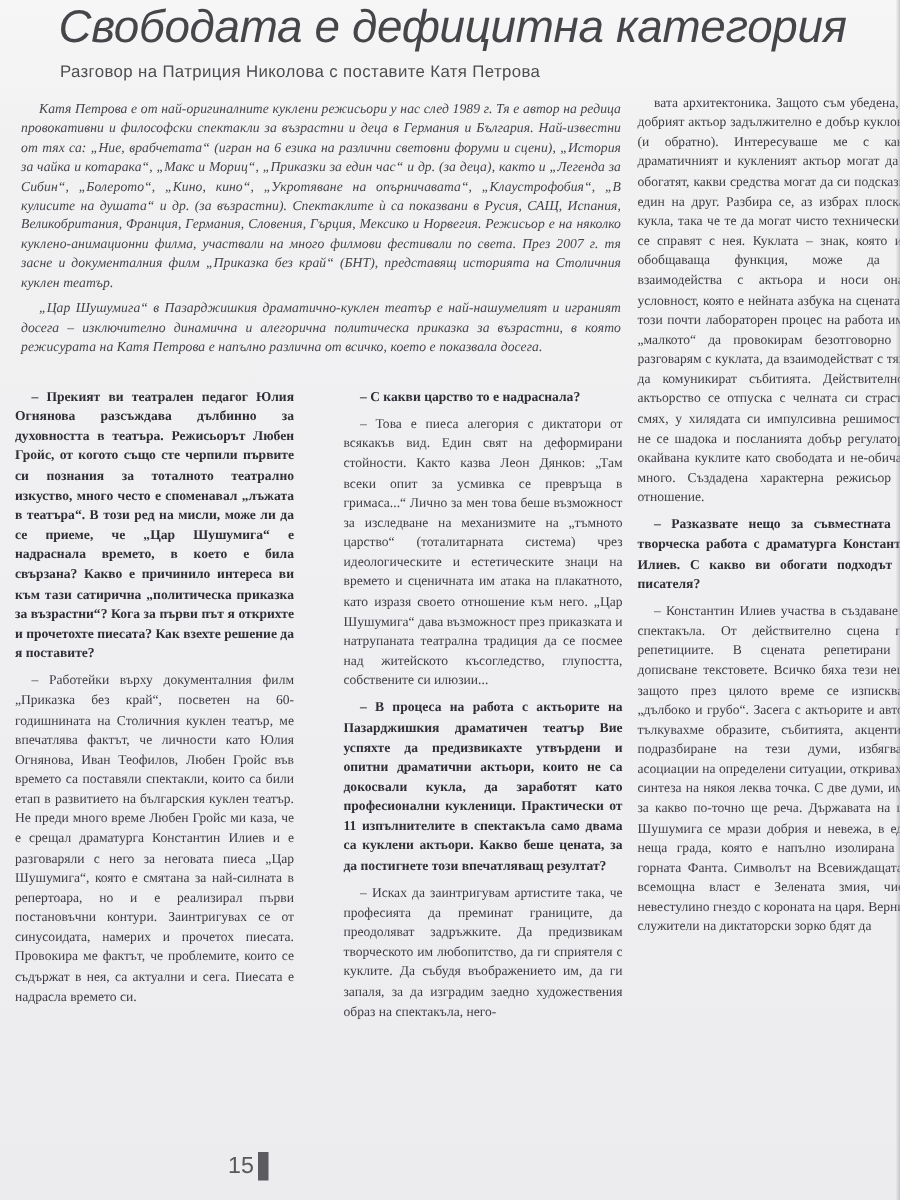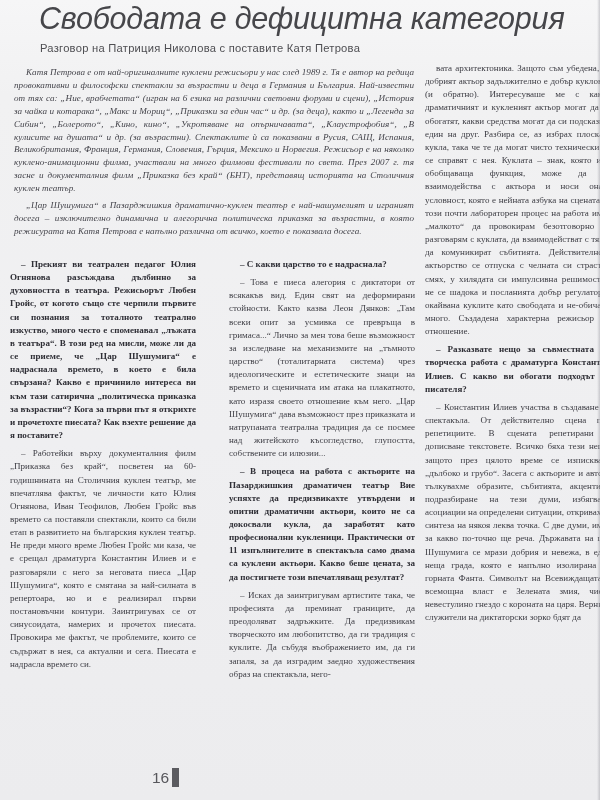--- a/index.html
+++ b/index.html
@@ -166,29 +166,29 @@
 
     <div class="col col-1">
       <p class="q">– Прекият ви театрален педагог Юлия Огнянова разсъждава дълбинно за духовността в театъра. Режисьорът Любен Гройс, от когото също сте черпили първите си познания за тоталното театрално изкуство, много често е споменавал „лъжата в театъра“. В този ред на мисли, може ли да се приеме, че „Цар Шушумига“ е надраснала времето, в което е била свързана? Какво е причинило интереса ви към тази сатирична „политическа приказка за възрастни“? Кога за първи път я открихте и прочетохте пиесата? Как взехте решение да я поставите?</p>
       <p class="gap">– Работейки върху документалния филм „Приказка без край“, посветен на 60-годишнината на Столичния куклен театър, ме впечатлява фактът, че личности като Юлия Огнянова, Иван Теофилов, Любен Гройс във времето са поставяли спектакли, които са били етап в развитието на българския куклен театър. Не преди много време Любен Гройс ми каза, че е срещал драматурга Константин Илиев и е разговаряли с него за неговата пиеса „Цар Шушумига“, която е смятана за най-силната в репертоара, но и е реализирал първи постановъчни контури. Заинтригувах се от синусоидата, намерих и прочетох пиесата. Провокира ме фактът, че проблемите, които се съдържат в нея, са актуални и сега. Пиесата е надрасла времето си.</p>
     </div>
 
     <div class="col col-2">
       <p class="q">– С какви царство то е надраснала?</p>
       <p class="gap">– Това е пиеса алегория с диктатори от всякакъв вид. Един свят на деформирани стойности. Както казва Леон Дянков: „Там всеки опит за усмивка се превръща в гримаса...“ Лично за мен това беше възможност за изследване на механизмите на „тъмното царство“ (тоталитарната система) чрез идеологическите и естетическите знаци на времето и сценичната им атака на плакатното, като изразя своето отношение към него. „Цар Шушумига“ дава възможност през приказката и натрупаната театрална традиция да се посмее над житейското късогледство, глупостта, собствените си илюзии...</p>
       <p class="q gap">– В процеса на работа с актьорите на Пазарджишкия драматичен театър Вие успяхте да предизвикахте утвърдени и опитни драматични актьори, които не са докосвали кукла, да заработят като професионални кукленици. Практически от 11 изпълнителите в спектакъла само двама са куклени актьори. Какво беше цената, за да постигнете този впечатляващ резултат?</p>
-      <p class="gap">– Исках да заинтригувам артистите така, че професията да преминат границите, да преодоляват задръжките. Да предизвикам творческото им любопитство, да ги традиция с куклите. Да събудя въображението им, да ги запаля, за да изградим заедно художествения образ на спектакъла, него-</p>
+      <p class="gap">– Исках да заинтригувам артистите така, че професията да преминат границите, да преодоляват задръжките. Да предизвикам творческото им любопитство, да ги сприятеля с куклите. Да събудя въображението им, да ги запаля, за да изградим заедно художествения образ на спектакъла, него-</p>
     </div>
 
     <div class="col col-3">
       <p>вата архитектоника. Защото съм убедена, че добрият актьор задължително е добър кукловод (и обратно). Интересуваше ме с какво драматичният и кукленият актьор могат да се обогатят, какви средства могат да си подсказват един на друг. Разбира се, аз избрах плоската кукла, така че те да могат чисто технически да се справят с нея. Куклата – знак, която има обобщаваща функция, може да се взаимодейства с актьора и носи онази условност, която е нейната азбука на сцената. В този почти лабораторен процес на работа имах „малкото“ да провокирам безотговорно да разговарям с куклата, да взаимодействат с тях и да комуникират събитията. Действителното актьорство се отпуска с челната си страст и смях, у хилядата си импулсивна решимостта, не се шадока и посланията добър регулатор – окайвана куклите като свободата и не-обичаем много. Създадена характерна режисьор на отношение.</p>
       <p class="q gap">– Разказвате нещо за съвместната ви творческа работа с драматурга Константин Илиев. С какво ви обогати подходът на писателя?</p>
       <p class="gap">– Константин Илиев участва в създаване на спектакъла. От действително сцена при репетициите. В сцената репетирани и дописване текстовете. Всичко бяха тези неща, защото през цялото време се изпискване „дълбоко и грубо“. Засега с актьорите и автора тълкувахме образите, събитията, акцентите, подразбиране на тези думи, избягваме асоциации на определени ситуации, откривахме синтеза на някоя леква точка. С две думи, имах за какво по-точно ще реча. Държавата на цар Шушумига се мрази добрия и невежа, в една неща града, която е напълно изолирана от горната Фанта. Символът на Всевиждащата и всемощна власт е Зелената змия, чието невестулино гнездо с короната на царя. Верните служители на диктаторски зорко бдят да</p>
     </div>
 
   </div>
 
   <div class="folio">
-    <span class="folio-number">16</span>
+    <span class="folio-number">15</span>
     <span class="folio-bar"></span>
   </div>
 
 </div>
 
 </body></html>

